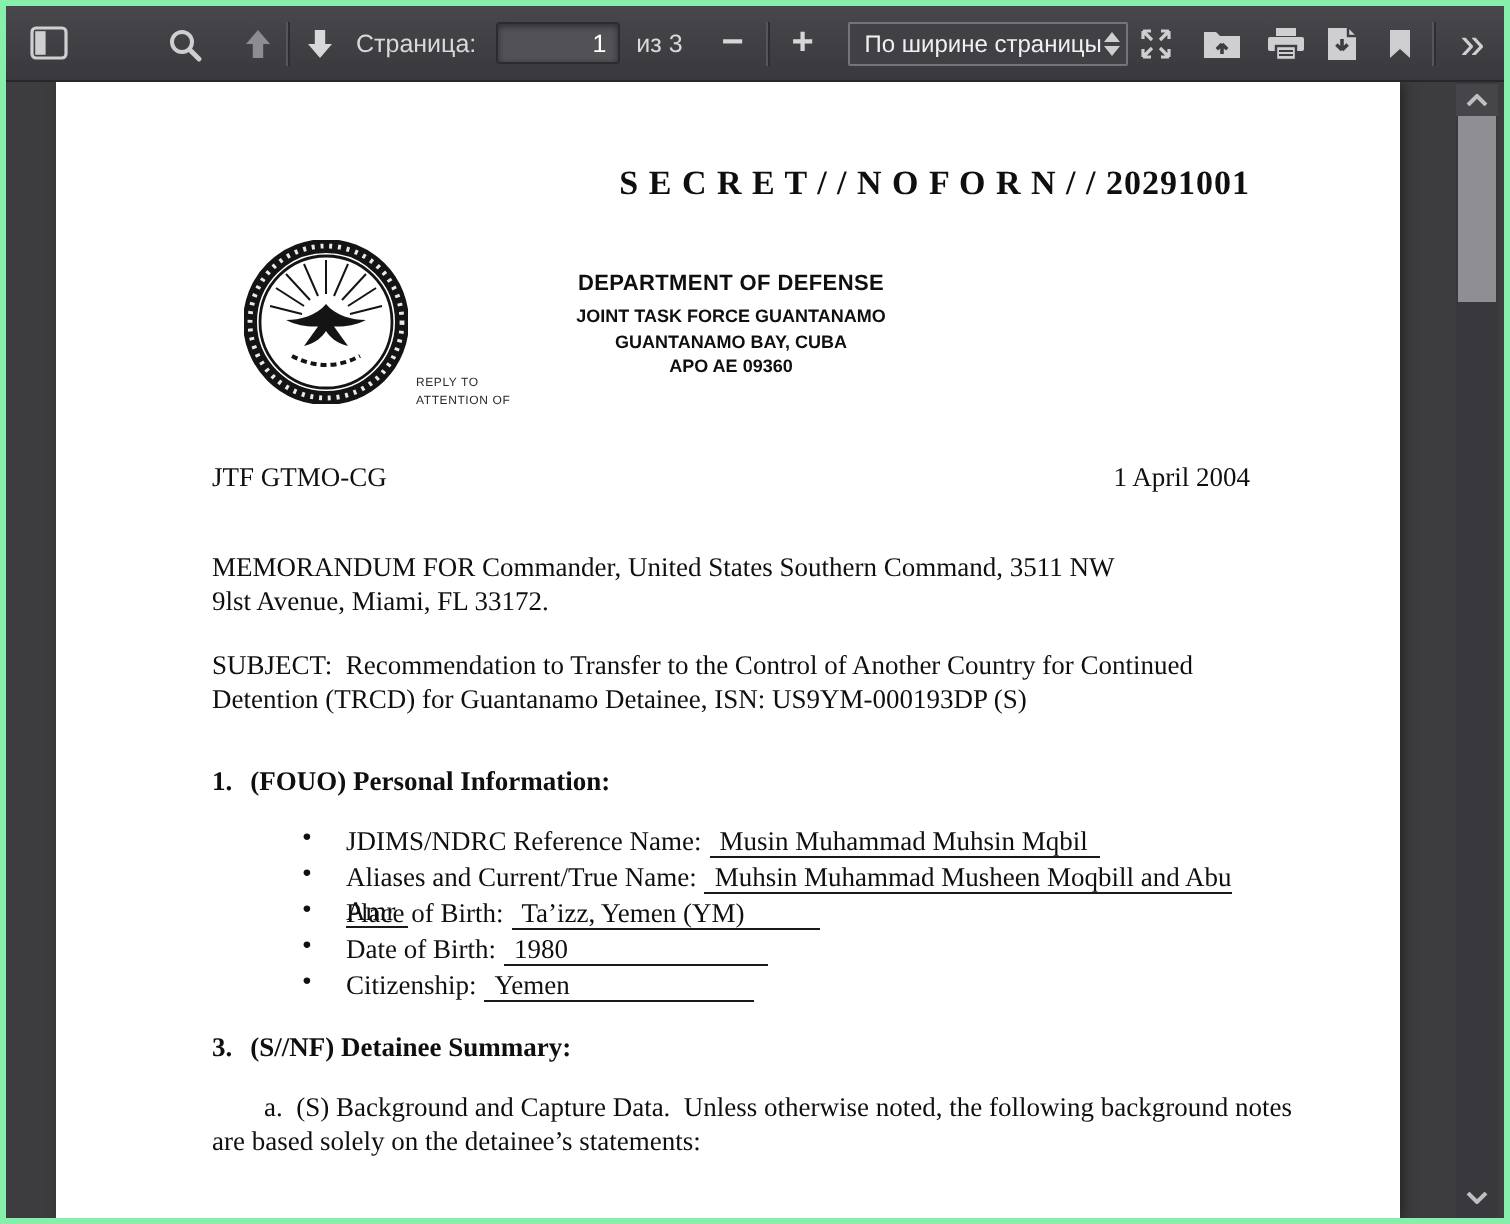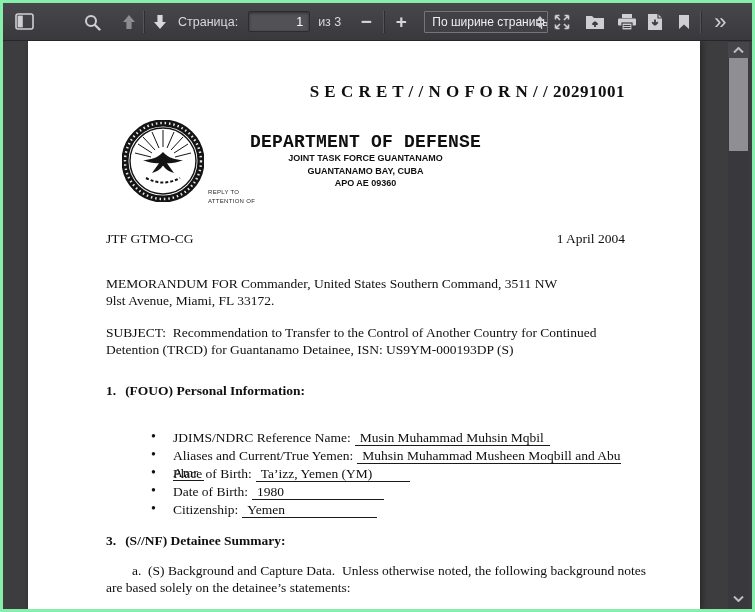--- a/index.html
+++ b/index.html
@@ -26,21 +26,21 @@
   .tsep { width:1px; height:22px; background:#55555a; box-shadow:1px 0 0 #2e2e31; flex:0 0 auto; }
   .tb-label { color:#d9d9db; flex:0 0 auto; }
   .page-input {
     width:62px; height:21px; margin-left:10px; flex:0 0 auto;
     background:#515156; border:1px solid #2c2c30; border-radius:2px;
     box-shadow:inset 0 1px 3px rgba(0,0,0,.45);
     color:#fff; font-size:12.5px; text-align:right; padding-right:6px;
     font-family:"Liberation Sans", sans-serif;
   }
   .zoom-select {
-    position:relative; width:124px; height:22px; margin-left:12px; flex:0 0 auto;
+    position:relative; width:140px; height:22px; margin-left:12px; flex:0 0 auto;
     background:#404045; border:1px solid #74747a; border-radius:1px;
     display:flex; align-items:center; padding:0 16px 0 7px;
     color:#f0f0f2; font-size:12px; cursor:pointer; white-space:nowrap; overflow:hidden;
   }
   .zoom-select .spin { position:absolute; right:3px; top:4px; display:flex; flex-direction:column; gap:2px; }
   .glyph-btn { font-size:19px; line-height:1; color:#d6d6d8; font-weight:bold; }
   .chevrons { font-size:22px; color:#cfcfd2; }
   
   .content {
     position:absolute; top:41px; left:3px; right:3px; bottom:3px;
@@ -67,28 +67,28 @@
     padding:42px 75px 0 78px;
     font-family:"Liberation Serif", serif;
     font-size:13.5px; line-height:17px; color:#0f0f0f;
   }
   .classif { text-align:right; font-weight:bold; font-size:17px; letter-spacing:.5px; white-space:pre-wrap; }
   .letterhead { position:relative; height:90px; margin-top:22px; }
   .seal { position:absolute; left:16px; top:-2px; }
   .replyto { position:absolute; left:102px; top:66px; font-family:"Liberation Sans", sans-serif;
     font-size:6px; line-height:9px; color:#2a2a2a; letter-spacing:.3px; }
   .lh-text { text-align:center; padding-top:12px; font-family:"Liberation Sans", sans-serif; font-weight:bold; }
-  .lh1 { font-size:18px; letter-spacing:.2px;font-family:Liberation Mono, monospace; }
+  .lh1 { font-size:11px; letter-spacing:.2px; }
   .lh2 { font-size:9px; line-height:10.5px; margin-top:2px; }
   .office-row { display:flex; justify-content:space-between; margin-top:18px; }
   .memo { margin-top:28px; max-width:470px; white-space:pre-wrap; }
   .subject { margin-top:15px; width:535px; white-space:pre-wrap; }
   .sec-head { margin-top:24px; font-weight:bold; }
   .sec-num { display:inline-block; margin-right:9px; }
-  .bullets { list-style:none; margin-top:30px; padding-left:45px; }
+  .bullets { list-style:none; margin-top:13px; padding-left:45px; }
   .bullets li { position:relative; padding-left:22px; height:18px; }
   .bullets li::before { content:"\2022"; position:absolute; left:0; top:-1px; font-size:14px; }
   .bval { border-bottom:1px solid #1a1a1a; padding:0 6px 0 5px; margin-left:4px; }
   .bullets li:nth-child(3) .bval { padding-right:38px; }
   .bullets li:nth-child(4) .bval { padding-right:100px;font-family:Liberation Serif, serif; }
   .bullets li:nth-child(5) .bval { padding-right:92px; }
   .sec2 { margin-top:8px; }
   .sec2 .txt { margin-left:5px; }
   .sec3 { margin-top:13px; }
   .para-a { margin-top:13px; width:555px; text-indent:26px; white-space:pre-wrap; }
@@ -268,21 +268,21 @@
 
         <p class="sec-head">
           <span class="sec-num">1.</span><span>(FOUO) Personal Information:</span>
         </p>
 
         <ul class="bullets">
           <li>
             <span>JDIMS/NDRC Reference Name:</span><span class="bval">Musin Muhammad Muhsin Mqbil</span>
           </li>
           <li>
-            <span>Aliases and Current/True Yemen:</span><span class="bval">Muhsin Muhammad Musheen Moqbill and Abu Amr</span>
+            <span>Aliases and Current/True Name:</span><span class="bval">Muhsin Muhammad Musheen Moqbill and Abu Amr</span>
           </li>
           <li>
             <span>Place of Birth:</span><span class="bval">Ta’izz, Yemen (YM)</span>
           </li>
           <li>
             <span>Date of Birth:</span><span class="bval">1980</span>
           </li>
           <li>
             <span>Citizenship:</span><span class="bval">Yemen</span>
           </li>

